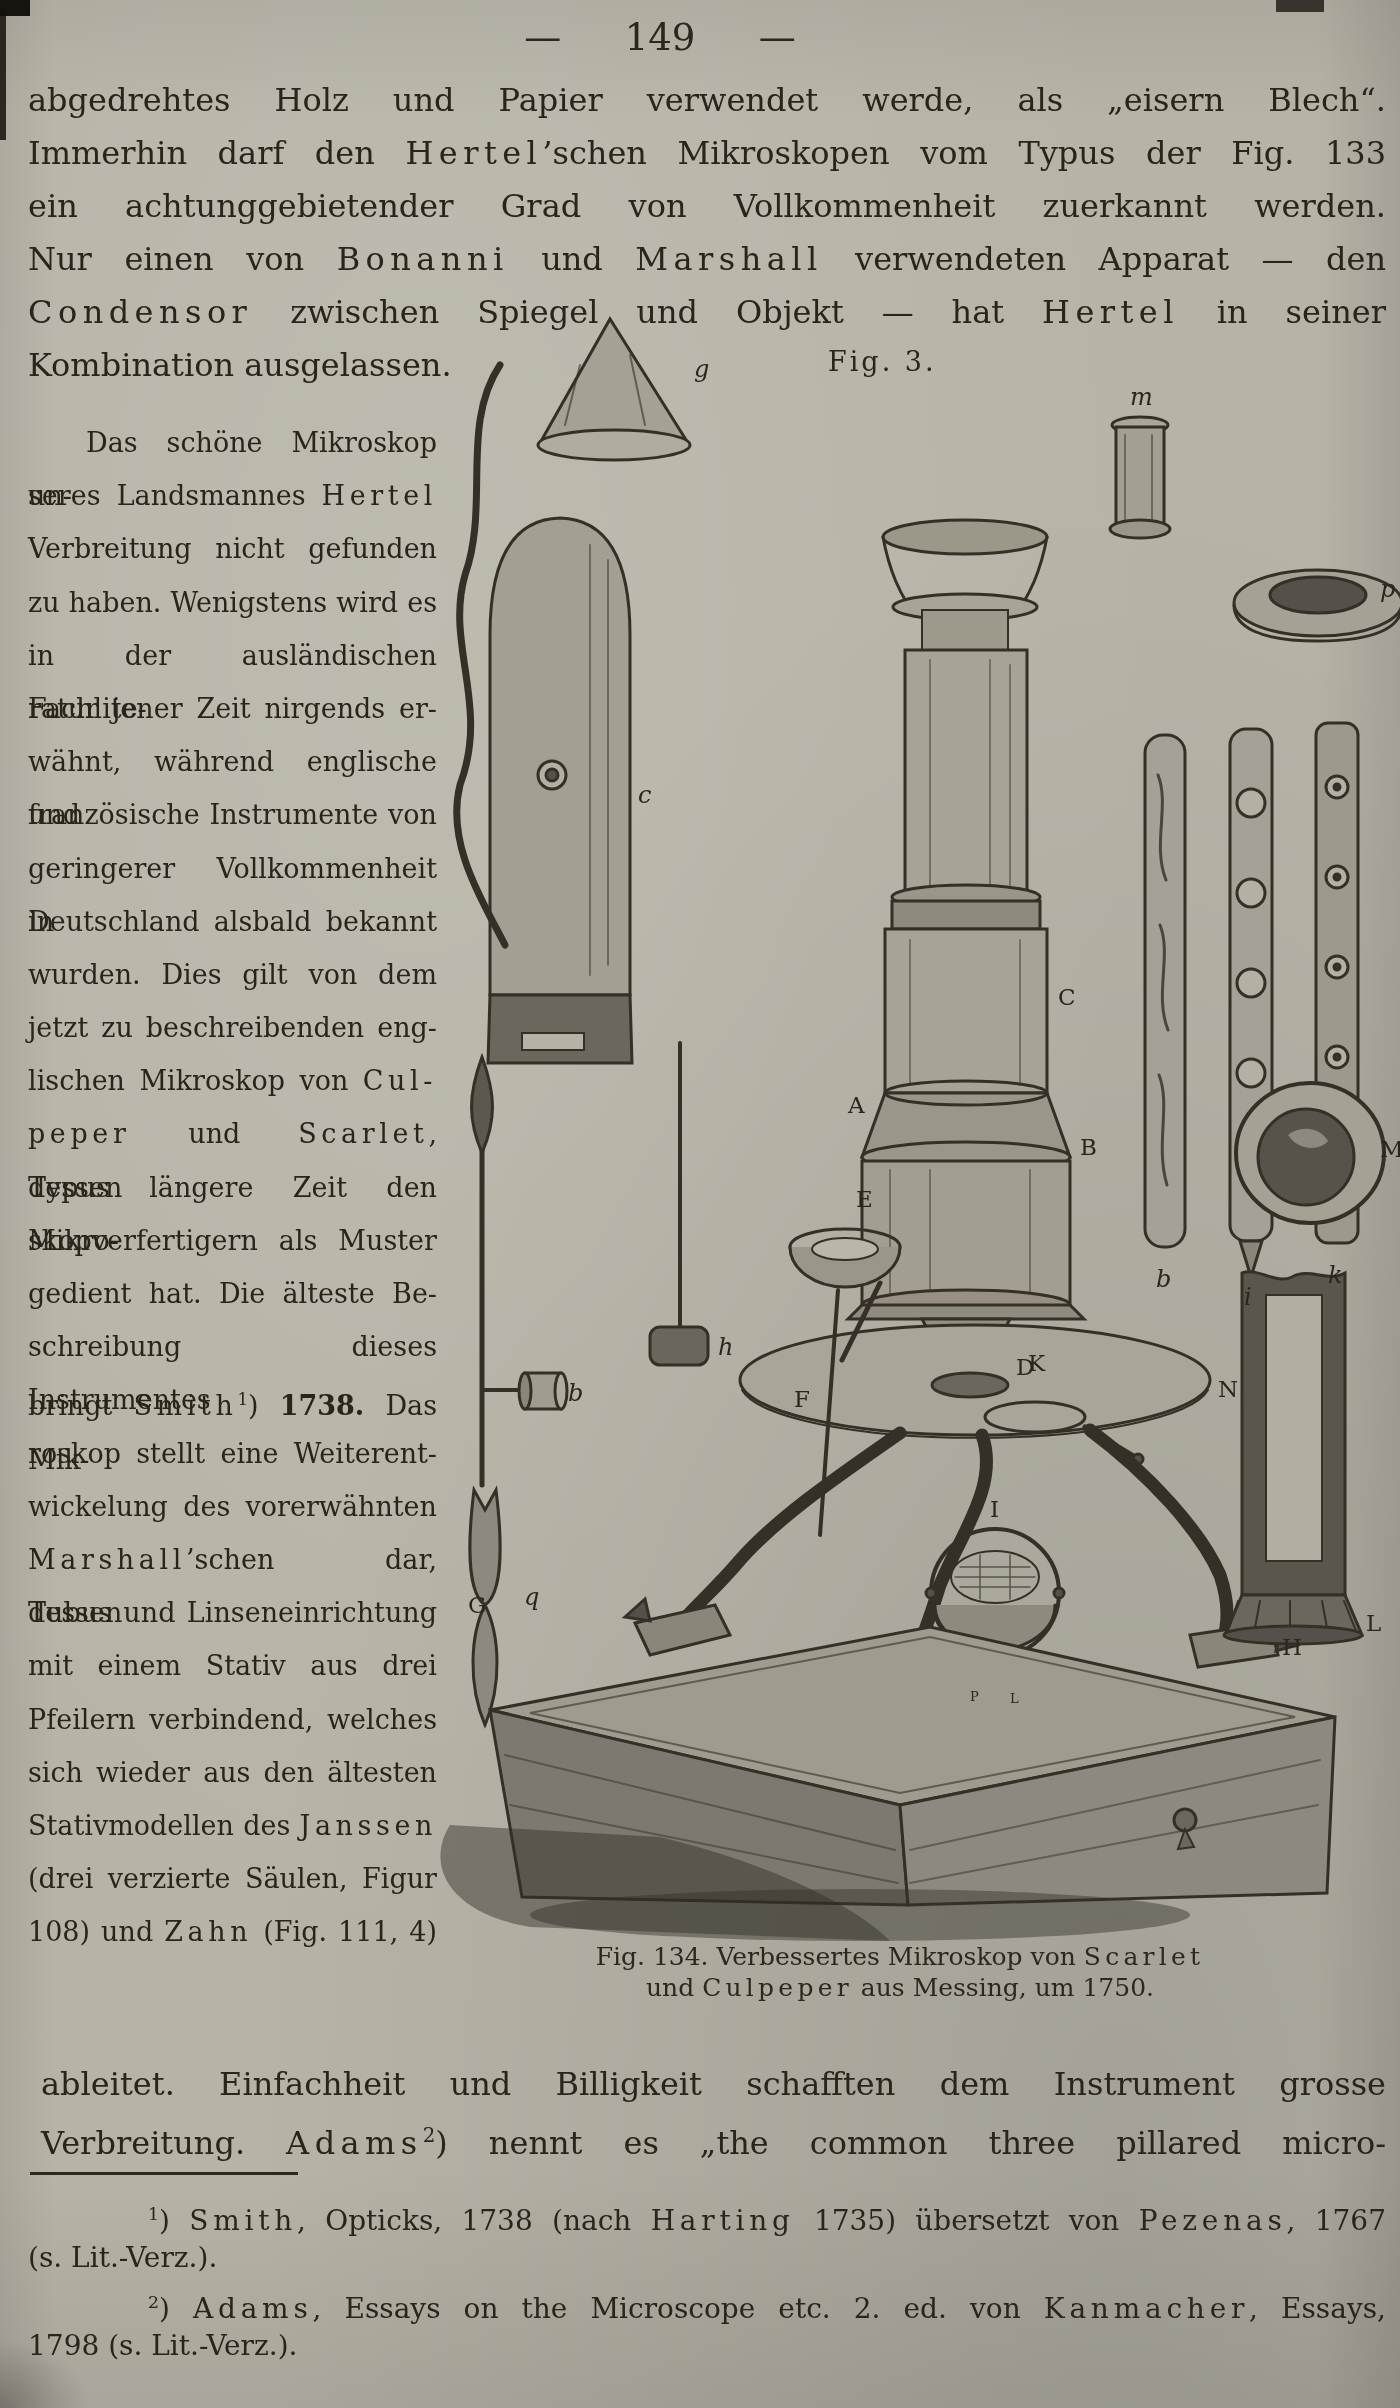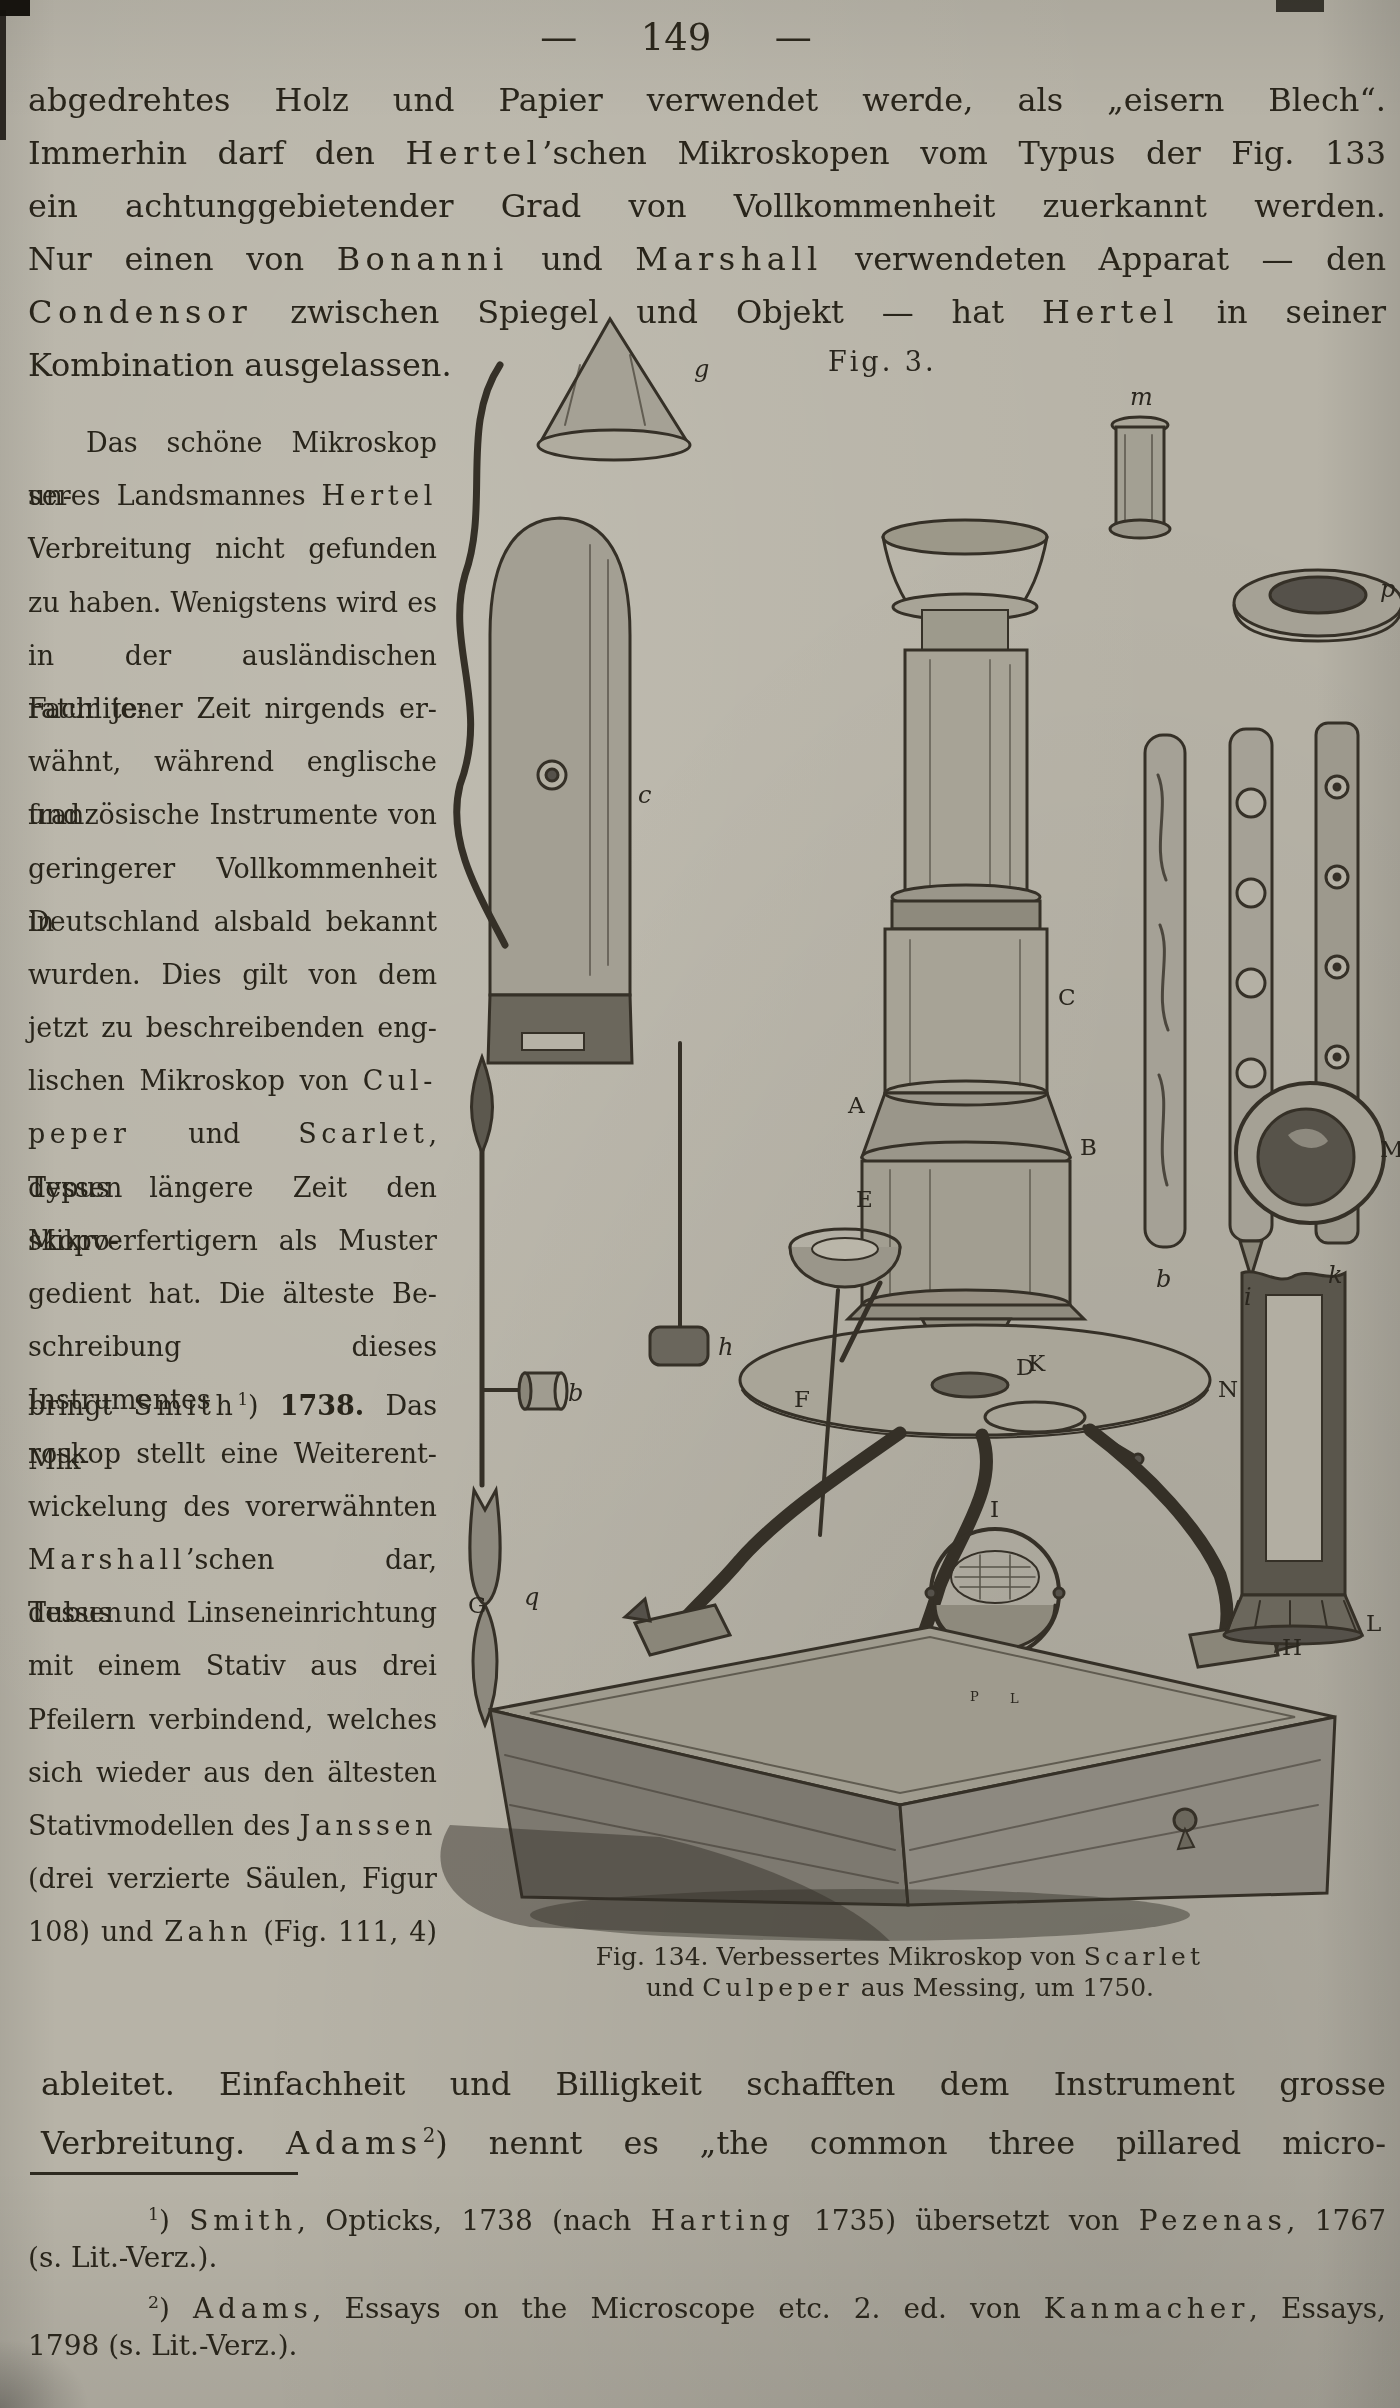--- a/index.html
+++ b/index.html
@@ -16,21 +16,21 @@
   }
   .line{ text-align:justify; text-align-last:justify; white-space:normal; }
   .line.noj{ text-align:left; text-align-last:auto; }
   .line.ind{ text-indent:58px; }
   .sperr{ letter-spacing:0.17em; }
   .bold{ font-weight:bold; }
   .sup{ font-size:62%; vertical-align:super; letter-spacing:0; }
 
   .page-header{
     position:absolute; top:16px; left:0; width:1320px; text-align:center;
-    font-size:37px; word-spacing:1.4em; color:#2b271c;padding-left:16px;
+    font-size:37px; word-spacing:1.4em; color:#2b271c;
   }
   .intro{
     position:absolute; left:28px; top:74px; width:1358px;
     font-size:32px;
   }
   .intro .line{ height:53px; line-height:53px; }
   .left-column{
     position:absolute; left:28px; top:416px; width:409px;
     font-size:27px;
   }

